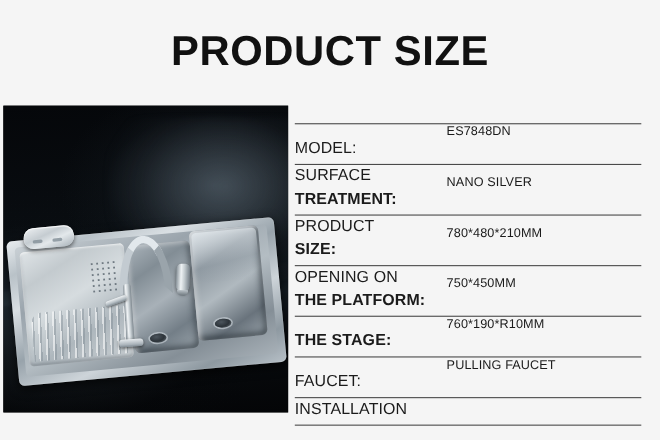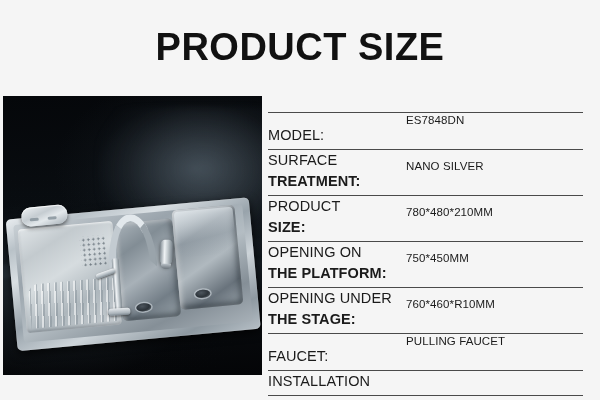--- a/index.html
+++ b/index.html
@@ -379,25 +379,24 @@
       <span>OPENING ON</span>
       <span class="l2">THE PLATFORM:</span>
     </div>
     <div class="spec-value">
       <span>750*450MM</span>
     </div>
   </div>
 
   <div class="spec-row">
     <div class="spec-label">
-      <span>OPENING UNDER</span>
       <span class="l2">THE STAGE:</span>
     </div>
     <div class="spec-value">
-      <span>760*460*R10MM</span>
+      <span>760*190*R10MM</span>
     </div>
   </div>
 
   <div class="spec-row">
     <div class="spec-label">
       <span>FAUCET:</span>
     </div>
     <div class="spec-value">
       <span>PULLING FAUCET</span>
     </div>

